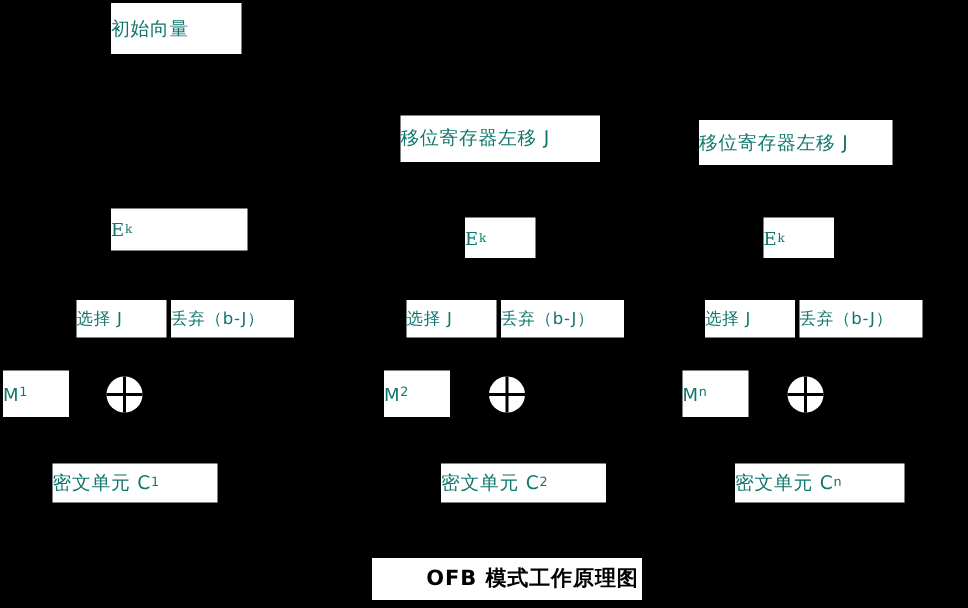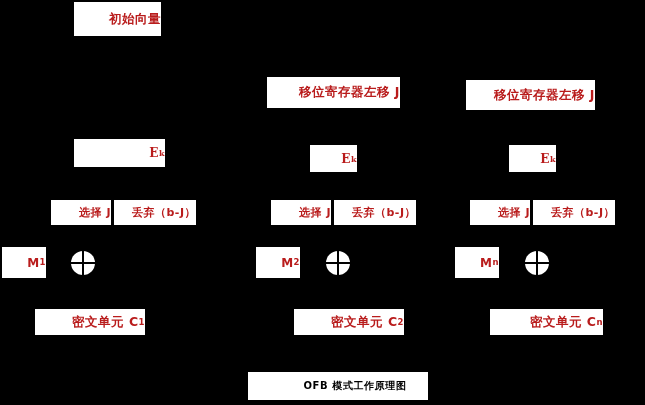--- a/index.html
+++ b/index.html
@@ -9,30 +9,29 @@
     position:relative;
     overflow:hidden;
     background:#000000;
     font-family:"DejaVu Sans","Liberation Sans",sans-serif;
   }
   .stage{position:absolute;left:0;top:0;width:645px;height:405px;}
 
   .box{
     position:absolute;
     background:#ffffff;
-    color:#b91c1c;
+    color:#0f766e;
     display:flex;
     align-items:center;
-    justify-content:flex-end;
+    justify-content:flex-start;
     box-sizing:border-box;
     font-size:12px;
     line-height:1;
     white-space:nowrap;
     letter-spacing:0.5px;
-    font-weight:bold;
   }
   .box.cn{font-size:12.5px;}
   .box.small{font-size:11px;}
 
   
   .box.ek{
     font-family:"DejaVu Serif","Liberation Serif",serif;
     font-size:12px;
   }
   .box.ek .sub{font-size:8px;vertical-align:-2px;margin-left:0px;}
@@ -44,21 +43,21 @@
   .box.mm .sub{font-size:8.5px;vertical-align:-2px;}
 
   .box.cipher .sub{font-size:8.5px;vertical-align:-2px;}
 
   .caption{
     position:absolute;
     background:#ffffff;
     color:#000000;
     display:flex;align-items:center;justify-content:center;
     font-weight:bold;
-    font-size:10px;
+    font-size:14px;
     letter-spacing:0.6px;
     box-sizing:border-box;
     padding-left:34px;
   }
 
   
   .xor{
     position:absolute;
     width:24px;height:24px;
     border-radius:50%;

